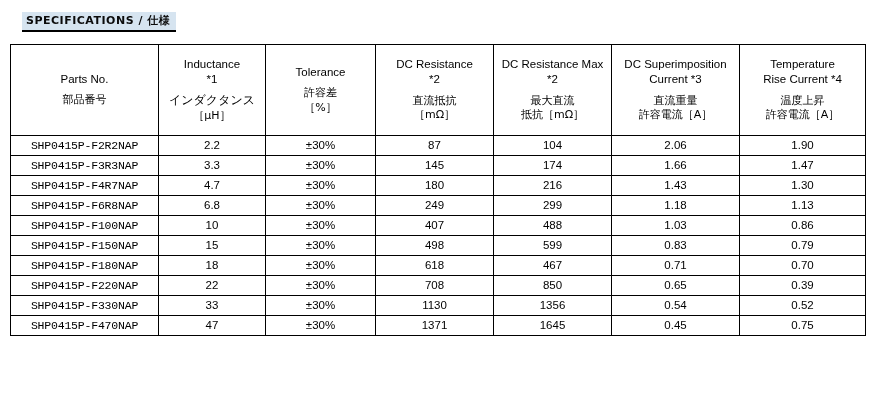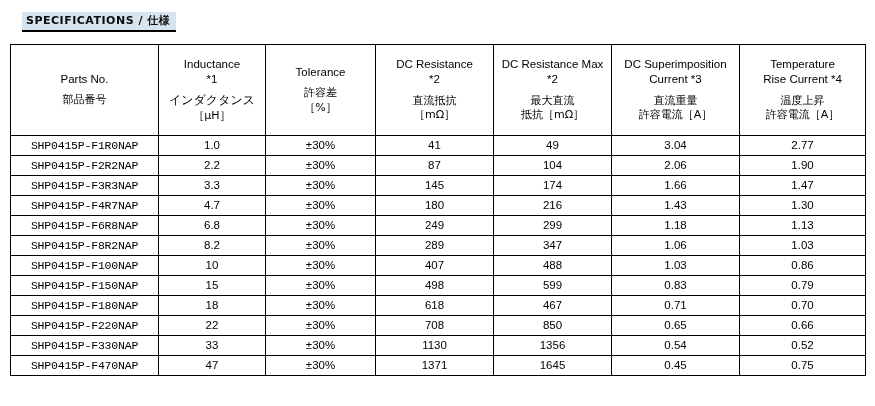--- a/index.html
+++ b/index.html
@@ -166,29 +166,20 @@
             <span class="hd-line">Temperature</span>
             <span class="hd-line">Rise Current *4</span>
             <span class="hd-gap"></span>
             <span class="hd-line jp">温度上昇</span>
             <span class="hd-line jp">許容電流［A］</span>
           </th>
         </tr>
       </thead>
       <tbody>
           <tr>
-            <td class="partno">SHP0415P-F1R0NAP</td>
-            <td class="num">1.0</td>
-            <td class="num">±30%</td>
-            <td class="num">41</td>
-            <td class="num">49</td>
-            <td class="num">3.04</td>
-            <td class="num">2.77</td>
-          </tr>
-          <tr>
             <td class="partno">SHP0415P-F2R2NAP</td>
             <td class="num">2.2</td>
             <td class="num">±30%</td>
             <td class="num">87</td>
             <td class="num">104</td>
             <td class="num">2.06</td>
             <td class="num">1.90</td>
           </tr>
           <tr>
             <td class="partno">SHP0415P-F3R3NAP</td>
@@ -211,29 +202,20 @@
           <tr>
             <td class="partno">SHP0415P-F6R8NAP</td>
             <td class="num">6.8</td>
             <td class="num">±30%</td>
             <td class="num">249</td>
             <td class="num">299</td>
             <td class="num">1.18</td>
             <td class="num">1.13</td>
           </tr>
           <tr>
-            <td class="partno">SHP0415P-F8R2NAP</td>
-            <td class="num">8.2</td>
-            <td class="num">±30%</td>
-            <td class="num">289</td>
-            <td class="num">347</td>
-            <td class="num">1.06</td>
-            <td class="num">1.03</td>
-          </tr>
-          <tr>
             <td class="partno">SHP0415P-F100NAP</td>
             <td class="num">10</td>
             <td class="num">±30%</td>
             <td class="num">407</td>
             <td class="num">488</td>
             <td class="num">1.03</td>
             <td class="num">0.86</td>
           </tr>
           <tr>
             <td class="partno">SHP0415P-F150NAP</td>
@@ -253,21 +235,21 @@
             <td class="num">0.71</td>
             <td class="num">0.70</td>
           </tr>
           <tr>
             <td class="partno">SHP0415P-F220NAP</td>
             <td class="num">22</td>
             <td class="num">±30%</td>
             <td class="num">708</td>
             <td class="num">850</td>
             <td class="num">0.65</td>
-            <td class="num">0.66</td>
+            <td class="num">0.39</td>
           </tr>
           <tr>
             <td class="partno">SHP0415P-F330NAP</td>
             <td class="num">33</td>
             <td class="num">±30%</td>
             <td class="num">1130</td>
             <td class="num">1356</td>
             <td class="num">0.54</td>
             <td class="num">0.52</td>
           </tr>

